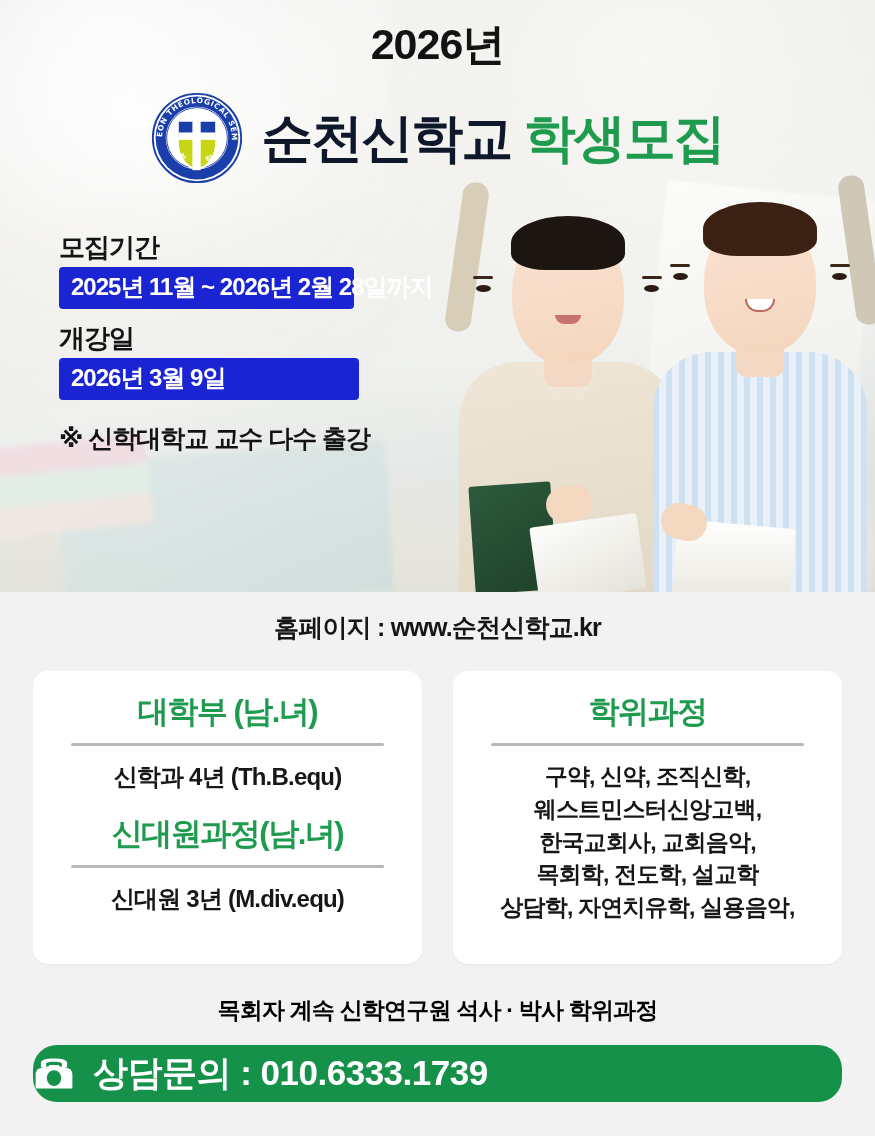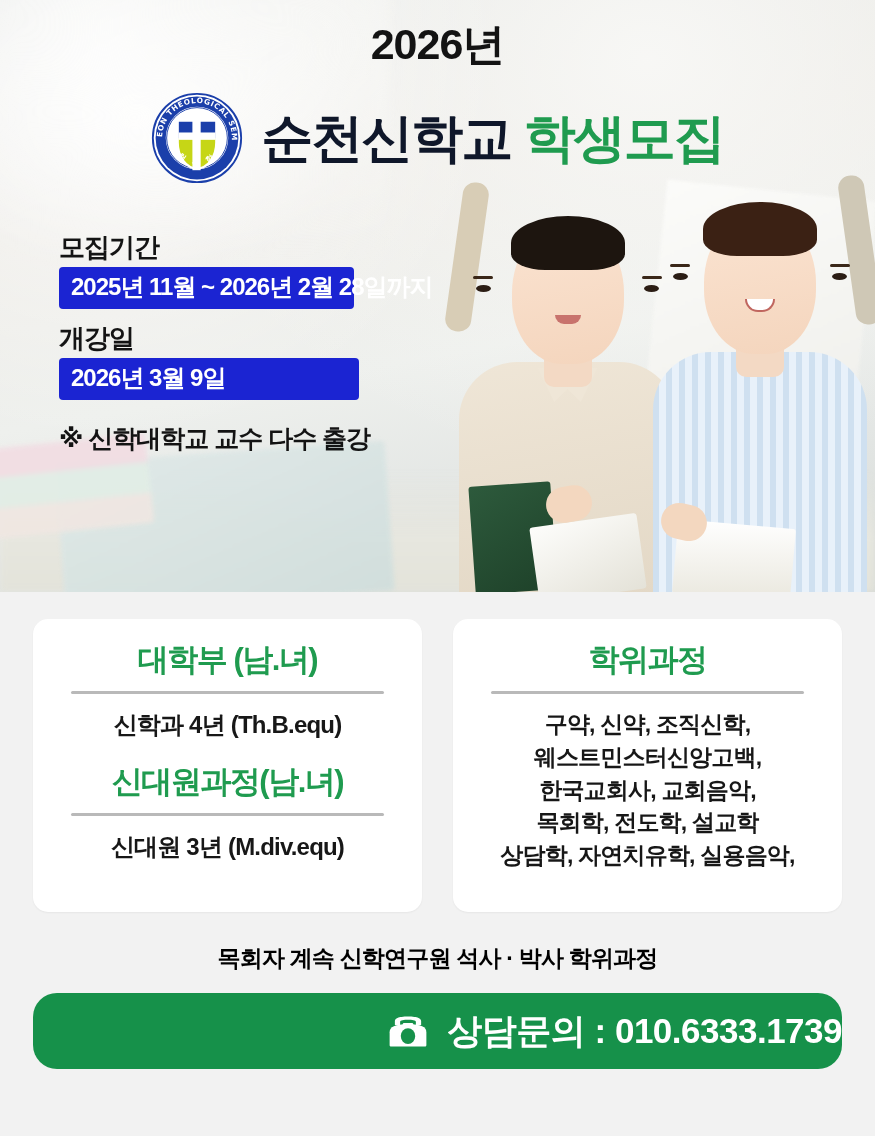--- a/index.html
+++ b/index.html
@@ -346,26 +346,26 @@
   .sub-note {
     text-align: center;
     font-size: 23px;
     font-weight: 700;
     color: #000000;
     letter-spacing: -0.8px;
     margin-top: 31px;
   }
   .cta {
     margin: 19px 33px 0 33px;
-    height: 76px;
+    height: 57px;
     background: #16914a;
     border-radius: 24px;
     display: flex;
     align-items: center;
-    justify-content: flex-end;
+    justify-content: flex-start;
     gap: 18px;
     cursor: pointer;
   }
   .cta-icon { width: 42px; height: 33px; flex: 0 0 auto; }
   .cta-text {
     color: #ffffff;
     font-size: 35px;
     font-weight: 700;
     letter-spacing: -0.5px;
     white-space: nowrap;
@@ -456,20 +456,21 @@
       <div class="info-badge badge-wide">2025년 11월 ~ 2026년 2월 28일까지</div>
       <div class="info-gap"></div>
       <div class="info-label">개강일</div>
       <div class="info-badge badge-mid">2026년 3월 9일</div>
       <div class="info-note">※ 신학대학교 교수 다수 출강</div>
     </div>
   </div>
 
   <div class="lower">
 
+    <div class="homepage">홈페이지 : www.순천신학교.kr</div>
 
     <div class="cards">
 
       <div class="card">
         <div class="card-title">대학부 (남.녀)</div>
         <div class="rule"></div>
         <div class="card-body">신학과 4년 (Th.B.equ)</div>
         <div class="card-spacer"></div>
         <div class="card-title">신대원과정(남.녀)</div>
         <div class="rule"></div>

